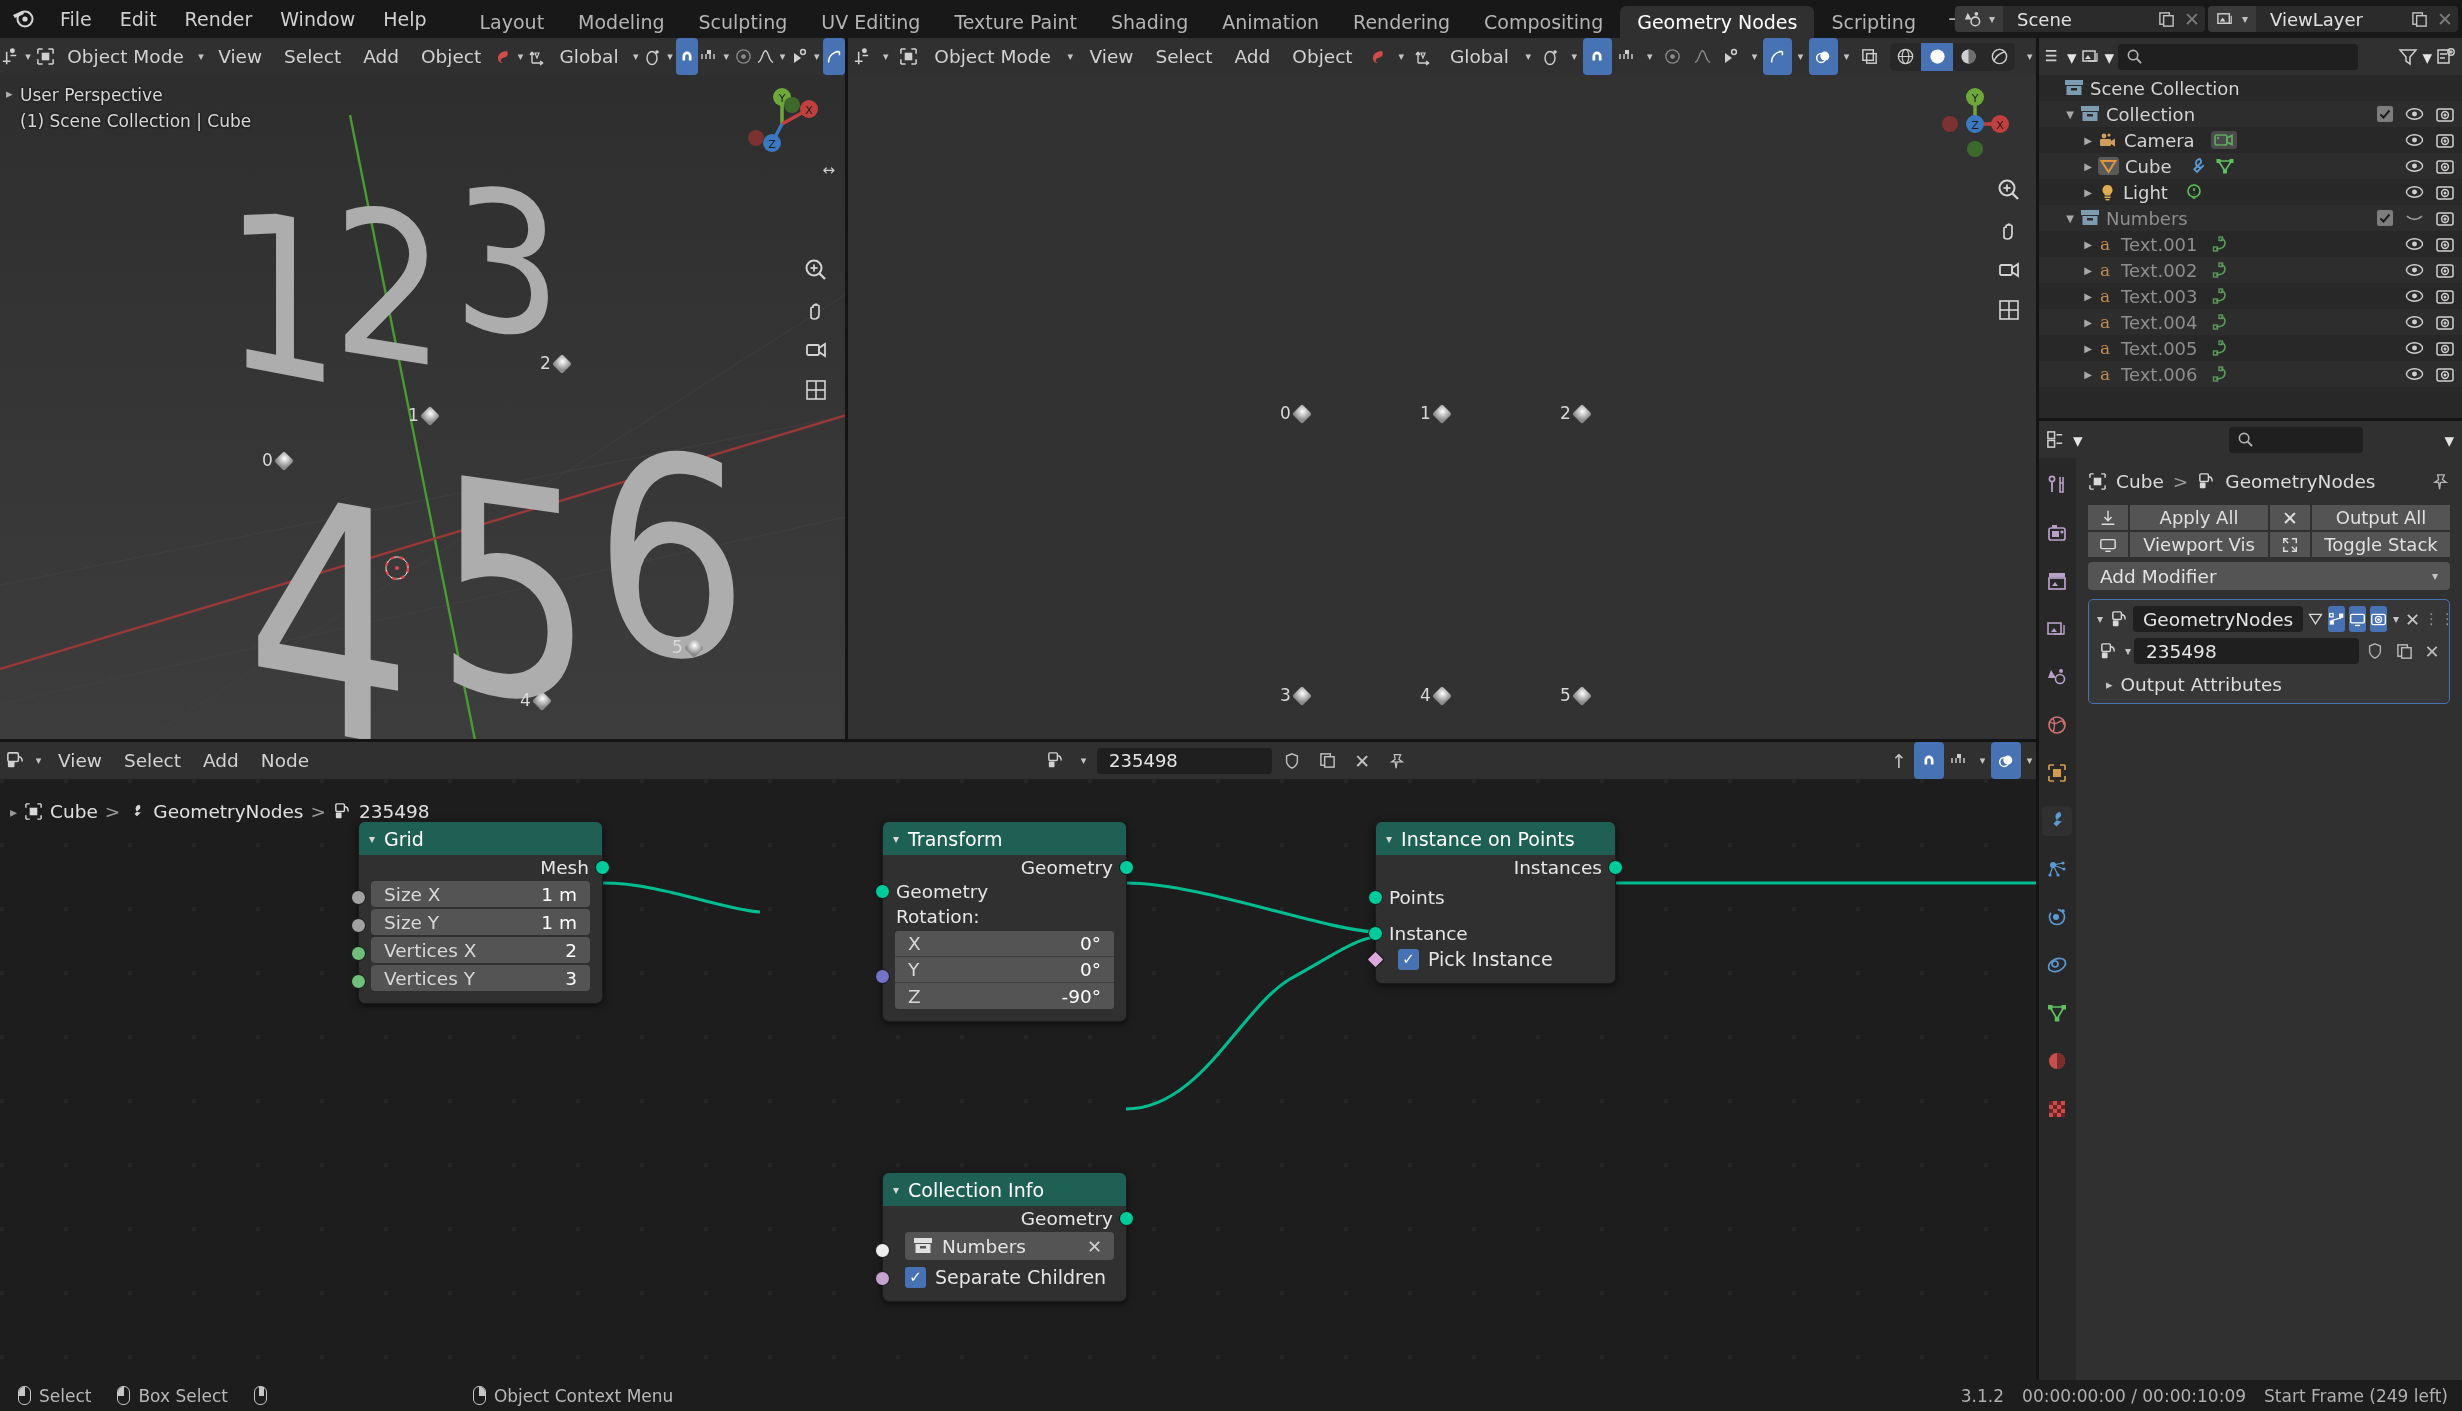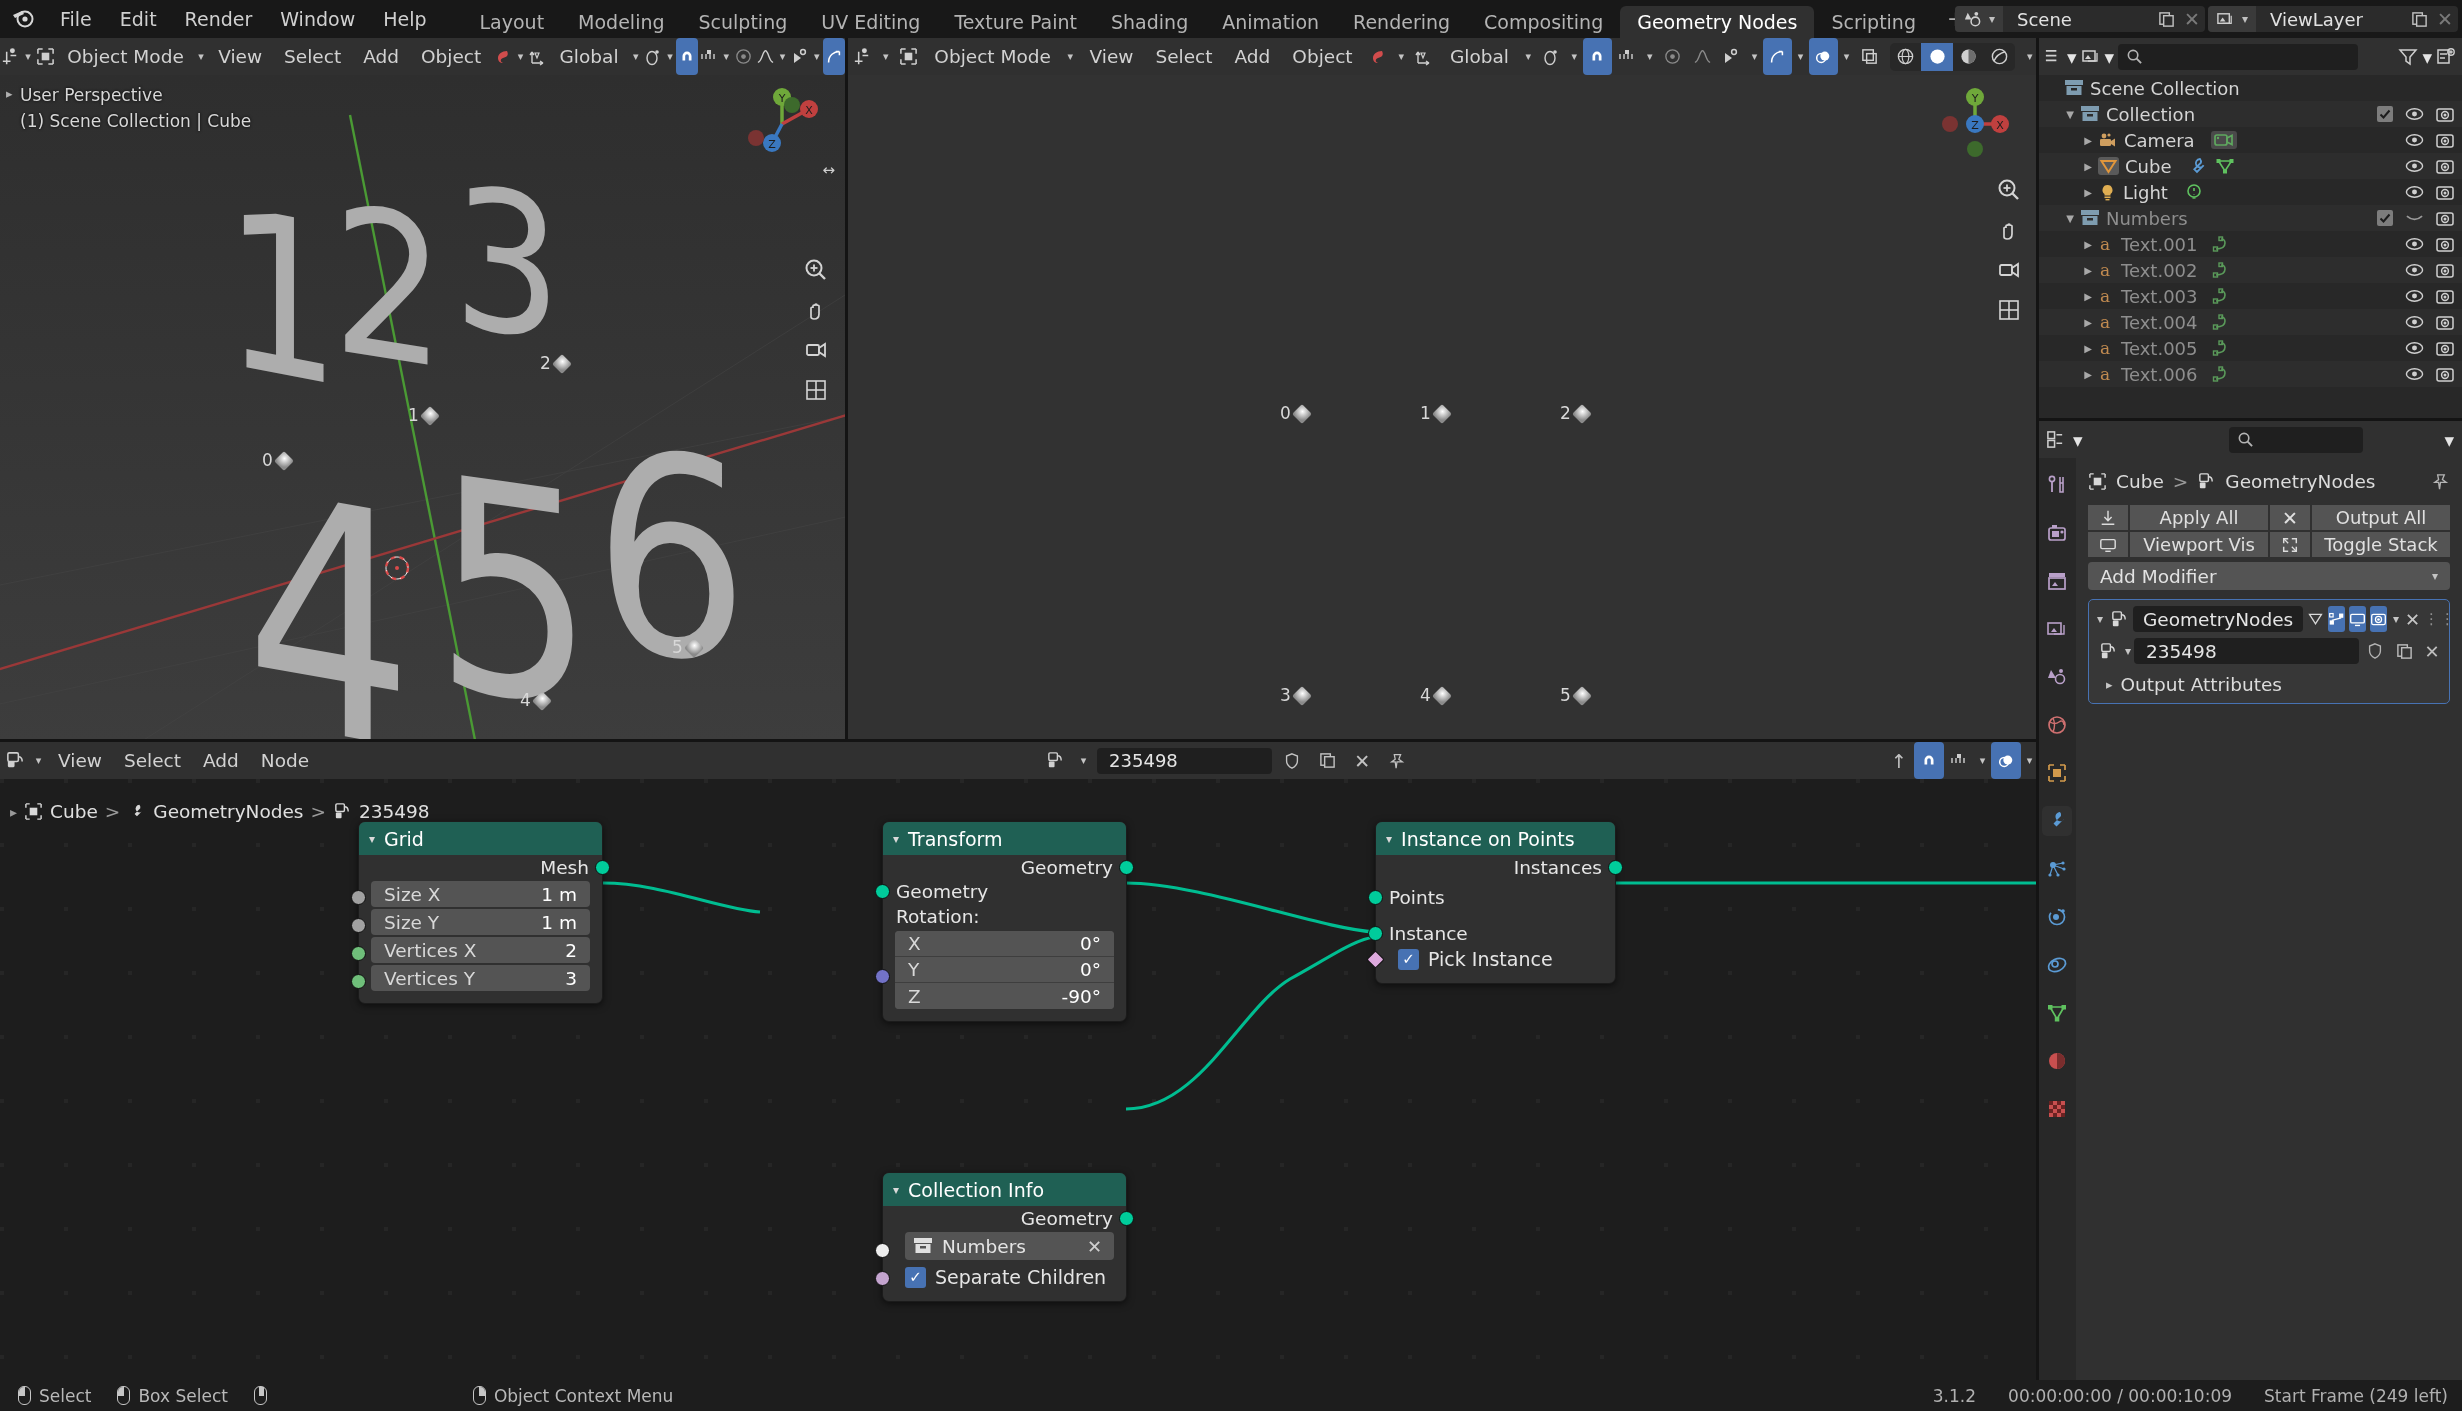--- a/index.html
+++ b/index.html
@@ -145,21 +145,21 @@
   .modname { flex: 1; background: #1f1f1f; border-radius: 4px; height: 26px; display: flex; align-items: center; padding: 0 10px; font-size: 18.5px; }
   .modicon { width: 27px; height: 26px; display: flex; align-items: center; justify-content: center; border-radius: 3px; }
   .modicon.on { background: #4772b3; }
   .modrow2 { display: flex; align-items: center; gap: 3px; height: 28px; margin-top: 4px; }
   .ngfield { flex: 1; background: #1f1f1f; border-radius: 4px; height: 26px; display: flex; align-items: center; padding: 0 12px; font-size: 18.5px; }
   .outattr { display: flex; align-items: center; gap: 8px; height: 28px; margin-top: 5px; padding-left: 12px; font-size: 18.5px; color: #dcdcdc; }
 
   
   .statusbar { position: absolute; left: 0; bottom: 0; width: 2462px; height: 31px; background: #1d1d1d; display: flex; align-items: center; font-size: 17px; color: #b8b8b8; }
   .sb-item { display: flex; align-items: center; gap: 8px; margin-right: 26px; }
-  .sb-right { position: absolute; right: 14px; display: flex; gap: 32px; color: #b0b0b0; font-size: 17px; }
+  .sb-right { position: absolute; right: 14px; display: flex; gap: 18px; color: #b0b0b0; font-size: 17px; }
   .mouse { width: 13px; height: 19px; border: 1.6px solid #c6c6c6; border-radius: 6px; position: relative; }
   .mouse.l::before { content:''; position:absolute; left:0; top:0; width:6px; height:9px; background:#c6c6c6; border-radius: 5px 0 0 0; }
   .mouse.r::before { content:''; position:absolute; right:0; top:0; width:6px; height:9px; background:#c6c6c6; border-radius: 0 5px 0 0; }
   .mouse.m::before { content:''; position:absolute; left:4px; top:0; width:5px; height:9px; background:#c6c6c6; }
 
   .vline { position: absolute; background: #141414; }
   svg { display: block; }
 </style>
 </head>
 <body>

